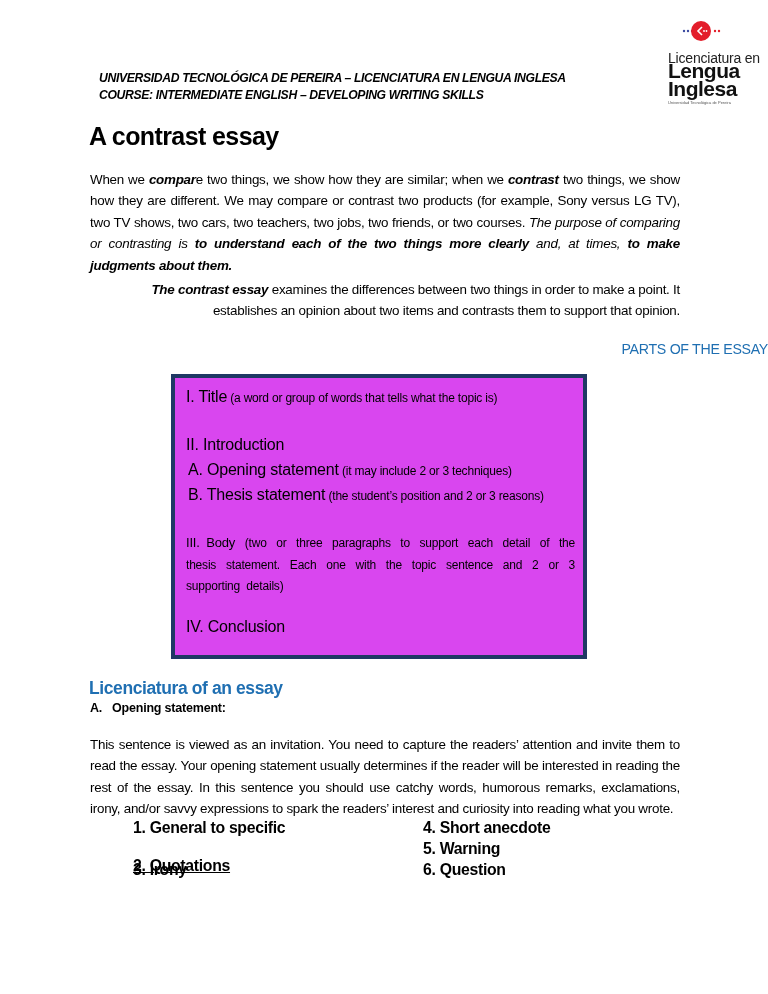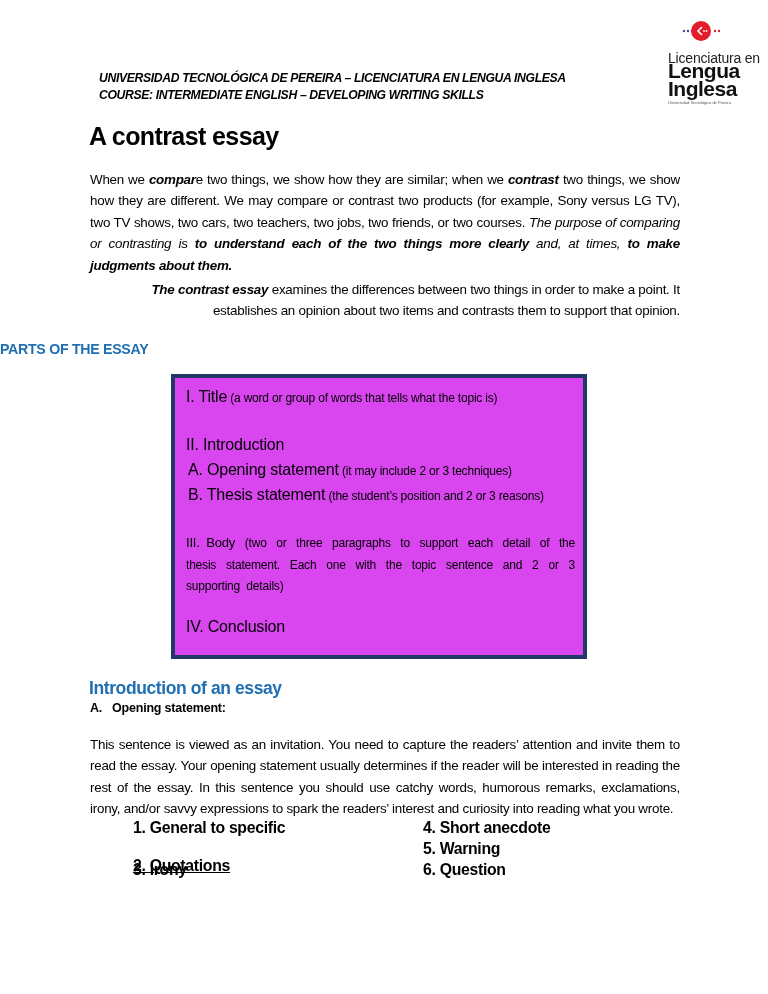--- a/index.html
+++ b/index.html
@@ -106,23 +106,23 @@
     #p3 { top: 734px; }
 
     .para b { font-weight: bold; }
     .para i { font-style: italic; }
 
     .parts-heading {
       position: absolute;
       left: 0;
       width: 768px;
       top: 341px;
-      text-align: left;
+      text-align: right;
       font-size: 14.2px;
-      font-weight: bold;
+      font-weight: normal;
       color: #1f6fb2;
       letter-spacing: -0.3px;
     }
     .parts-heading span { margin-left: 0px; }
 
     .parts-box {
       position: absolute;
       left: 171px;
       top: 374px;
       width: 408px;
@@ -228,21 +228,21 @@
 
   <div class="parts-box">
     <div class="box-line" id="bl-title"><span class="big">I. Title</span><span class="small"> (a word or group of words that tells what the topic is)</span></div>
     <div class="box-line" id="bl-intro"><span class="big">II. Introduction</span></div>
     <div class="box-line" id="bl-open"><span class="big">A. Opening statement</span><span class="small"> (it may include 2 or 3 techniques)</span></div>
     <div class="box-line" id="bl-thesis"><span class="big">B. Thesis statement</span><span class="small"> (the student’s position and 2 or 3 reasons)</span></div>
     <div class="box-line" id="bl-body"><span class="big">III. Body</span><span class="small"> (two or three paragraphs to support each detail of the thesis statement. Each one with the topic sentence and 2 or 3 supporting details)</span></div>
     <div class="box-line" id="bl-concl"><span class="big">IV. Conclusion</span></div>
   </div>
 
-  <div class="section-heading">Introduction of an essay</div>
+  <div class="section-heading">Licenciatura of an essay</div>
   <div class="sub-heading"><span class="letter">A.</span><span>Opening statement:</span></div>
 
   <div class="para" id="p3">This sentence is viewed as an invitation. You need to capture the readers’ attention and invite them to read the essay. Your opening statement usually determines if the reader will be interested in reading the rest of the essay. In this sentence you should use catchy words, humorous remarks, exclamations, irony, and/or savvy expressions to spark the readers’ interest and curiosity into reading what you wrote.</div>
 
   <div class="techniques">
     <div class="tech" style="left:0; top:0;">1. General to specific</div>
     <div class="tech" style="left:0; top:38px;text-decoration:underline;">2. Quotations</div>
     <div class="tech" style="left:0; top:42px;">3. Irony</div>
     <div class="tech" style="left:290px; top:0;">4. Short anecdote</div>
     <div class="tech" style="left:290px; top:21px;">5. Warning</div>

